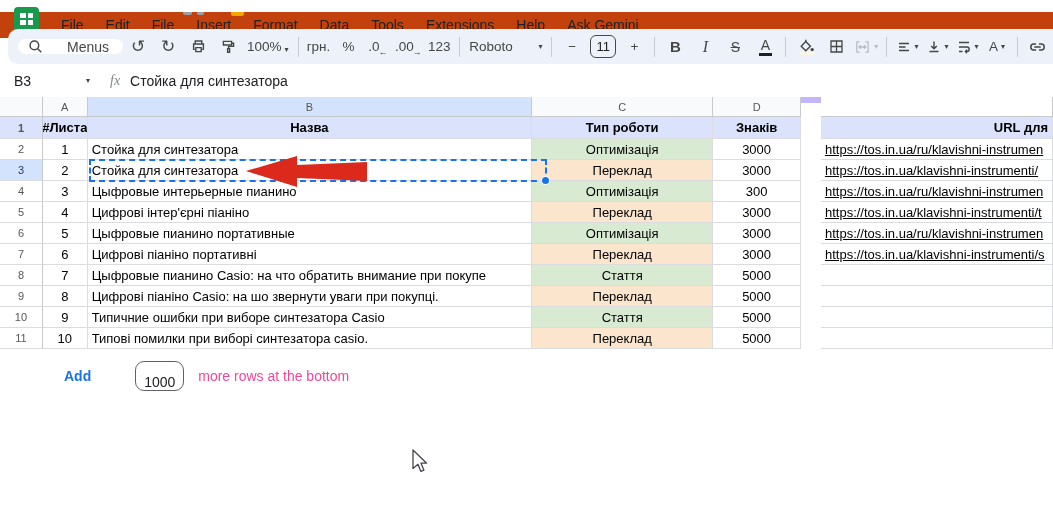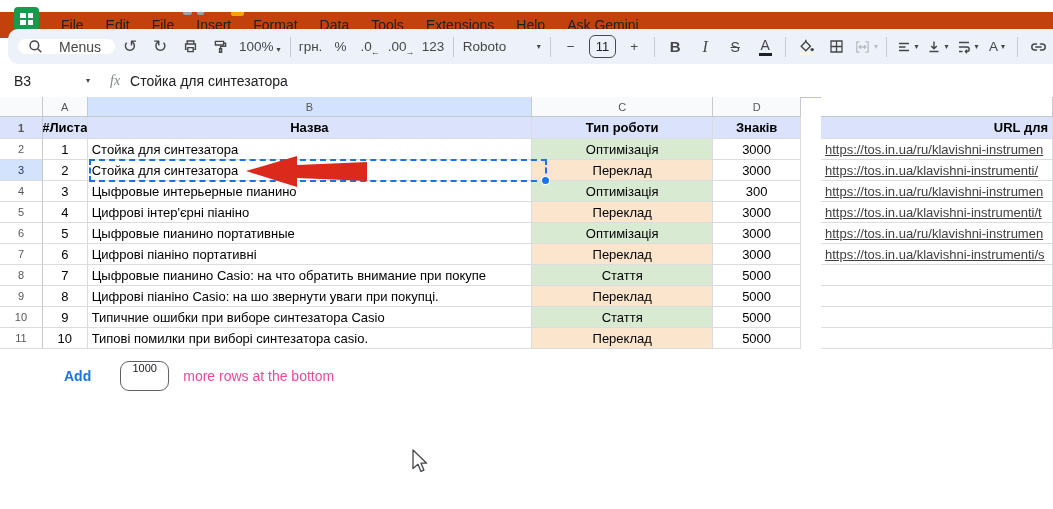--- a/index.html
+++ b/index.html
@@ -19,21 +19,21 @@
   .artifact-star{position:absolute;left:183px;top:0;width:9px;height:3px;background:#9aa0a6;border-radius:0 0 2px 2px;}
   .artifact-star2{position:absolute;left:197px;top:0;width:7px;height:3px;background:#9aa0a6;border-radius:0 0 2px 2px;}
   .artifact-folder{position:absolute;left:231px;top:0;width:13px;height:4px;background:#f2a600;border-radius:0 0 2px 2px;}
   
   .toolbar{
     position:absolute;left:8px;top:29px;width:1045px;height:35px;
     background:#edf2fa;border-radius:10px 0 0 10px;
     display:flex;align-items:center;color:#444746;font-size:14px;
   }
   .menus-pill{margin-left:10px;height:15px;background:#fff;border-radius:13px;
-    display:flex;align-items:center;padding:0 14px 0 10px;gap:16px;}
+    display:flex;align-items:center;padding:0 14px 0 10px;gap:24px;}
   .menus-pill .label{font-size:14px;color:#444746;}
   .tb-btn{min-width:24px;height:26px;margin:0 3px;border-radius:4px;
     display:flex;align-items:center;justify-content:center;color:#444746;}
   .tb-glyph{font-size:17px;line-height:1;}
   .tb-text{font-size:13.5px;}
   .caret{font-size:8px;color:#444746;margin-left:3px;}
   .caret.gray{color:#b9bdc1;}
   .sep{width:1px;height:20px;background:#c7cad1;margin:0 5px;}
   .zoom-ctl{display:flex;align-items:flex-end;margin:0 4px;}
   .fmt-sub{font-size:9px;position:relative;top:4px;left:-1px;}
@@ -42,21 +42,21 @@
     display:flex;align-items:center;justify-content:center;font-size:13px;color:#202124;margin:0 3px;}
   .b-bold{font-weight:bold;font-size:15px;}
   .b-italic{font-style:italic;font-family:"Liberation Serif",serif;font-size:16px;}
   .b-strike{font-size:14px;text-decoration:line-through;}
   .b-color{font-size:14px;line-height:1;border-bottom:3px solid #202124;padding:0 2px 1px 2px;}
   .fill-wrap{display:flex;flex-direction:column;align-items:center;}
   .fill-ind{width:15px;height:3px;background:#fbf6e3;border-radius:1px;margin-top:-1px;}
   svg.ic{display:block;}
   
   .formulabar{position:absolute;left:0;top:64px;width:100%;height:33px;background:#fff;
-    border-bottom:1px solid #c4b5fd;display:flex;align-items:center;}
+    border-bottom:6px solid #c4b5fd;display:flex;align-items:center;}
   .namebox{width:76px;display:flex;align-items:center;justify-content:space-between;padding:0 8px 0 14px;}
   .namebox .ref{font-size:14px;color:#202124;}
   .fx{font-family:"Liberation Serif",serif;font-style:italic;color:#80868b;font-size:14px;margin:0 10px 0 12px;}
   .formula-value{font-size:14px;color:#202124;}
   
   .grid{position:absolute;left:0;top:97px;width:1053px;}
   .grid-row{display:flex;}
   .cell{box-sizing:border-box;border-right:1px solid #dadce0;border-bottom:1px solid #dadce0;
     font-size:13px;color:#000;display:flex;align-items:center;overflow:hidden;white-space:nowrap;}
   .c-rh{width:44px;justify-content:center;font-size:11px;color:#575757;background:#fff;
@@ -69,33 +69,33 @@
   .colhead .cell{height:20px;background:#f9fafb;border-right:1px solid #c6cacd;border-bottom:1px solid #c6cacd;
     justify-content:center;font-size:11px;color:#575757;}
   .colhead .hl-col{background:#d3e3fd;}
   .colhead .c-url{background:#fff;}
   .hdr-row .cell{height:22px;background:#dae3fb;font-weight:bold;}
   .hdr-row .c-url{justify-content:flex-end;}
   .data-row .cell{height:21px;}
   .tag-green{background:#d9ead3;}
   .tag-orange{background:#fce5cd;}
   .c-rh.hl{background:#d3e3fd;color:#1b3a6b;}
-  .url-link{color:#404040;text-decoration:underline;white-space:nowrap;}
+  .url-link{color:#000000;text-decoration:underline;white-space:nowrap;}
   
   .sel-marquee{position:absolute;left:89px;top:159px;width:458px;height:23px;
     border:2px dashed #1a73e8;box-sizing:border-box;pointer-events:none;}
   .fill-handle{position:absolute;left:542px;top:177px;width:7px;height:7px;border-radius:50%;
     background:#1a73e8;box-shadow:0 0 0 1px #fff;pointer-events:none;}
   
   .overlay-svg{position:absolute;left:0;top:0;width:1053px;height:509px;pointer-events:none;}
   
   .footer-add{position:absolute;left:0;top:358px;width:600px;height:36px;display:flex;align-items:center;}
   .add-btn{margin-left:64px;color:#1a73e8;font-size:14px;font-weight:bold;}
-  .rows-input{margin-left:29px;width:47px;height:28px;border:1.5px solid #5f6368;border-radius:9px;
-    display:flex;align-items:flex-start;justify-content:center;font-size:11px;color:#202124;}
+  .rows-input{margin-left:44px;width:47px;height:28px;border:1.5px solid #5f6368;border-radius:9px;
+    display:flex;align-items:flex-end;justify-content:center;font-size:14px;color:#202124;}
   .add-suffix{margin-left:14px;font-size:14px;color:#ec4899;}
 </style>
 </head>
 <body>
 
 <div class="menubar">
   <div class="sheets-logo">
     <div class="pane"></div>
       <div class="vbar"></div>
       <div class="hbar"></div>

